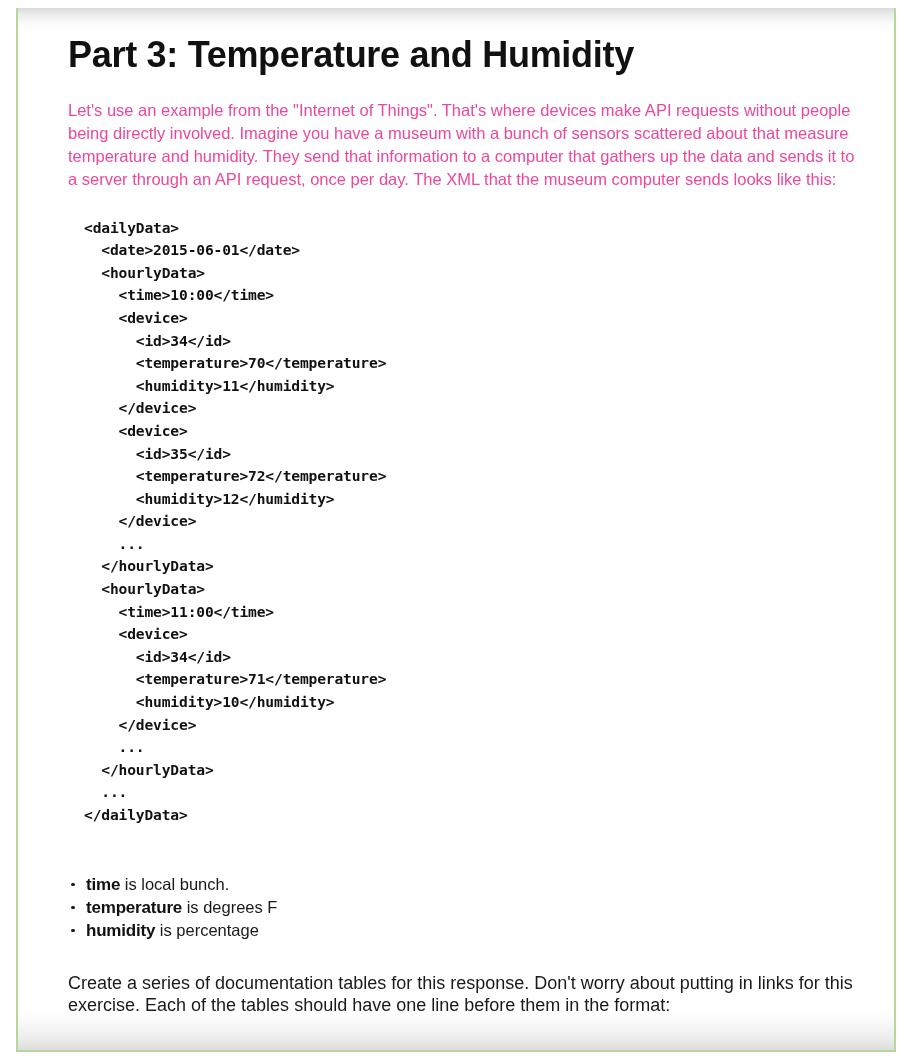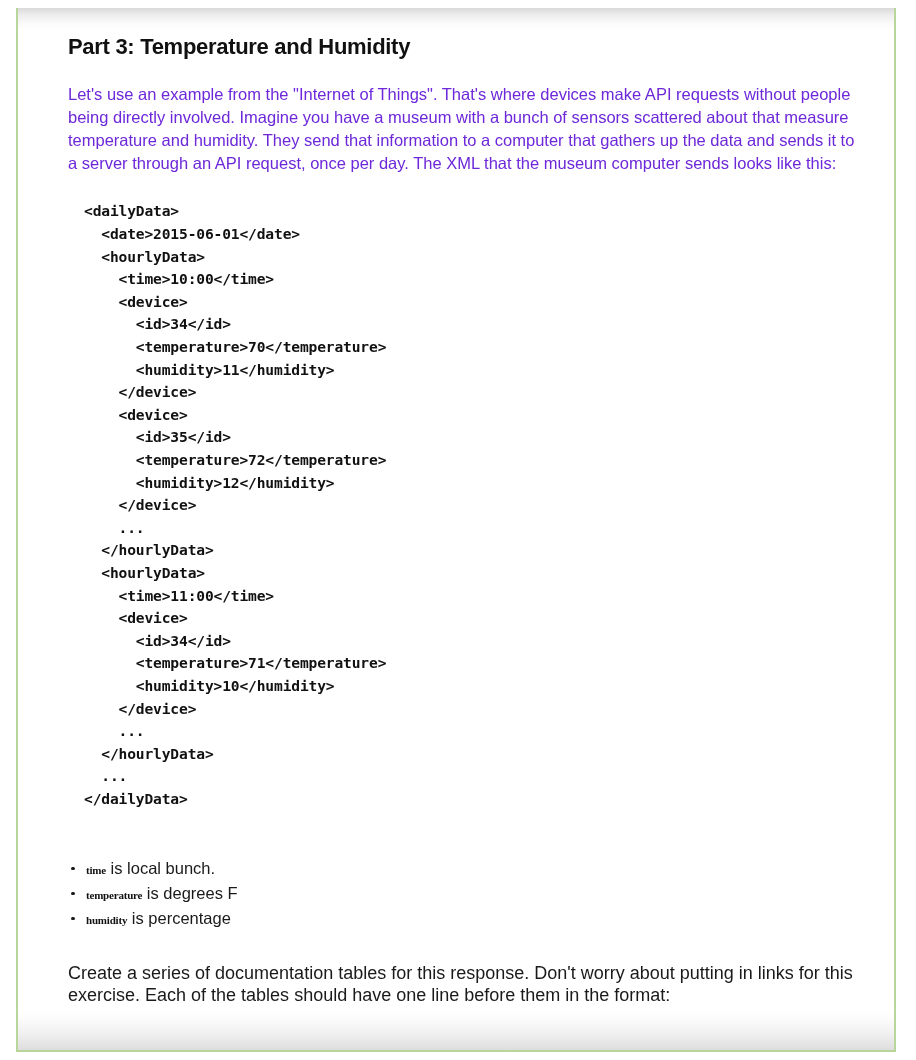--- a/index.html
+++ b/index.html
@@ -49,33 +49,33 @@
   }
 
   #content {
     position: relative;
     z-index: 2;
     padding: 26px 34px 0 50px;
   }
 
   h1.page-title {
     font-family: "Liberation Sans", sans-serif;
-    font-size: 22px;
+    font-size: 36px;
     font-weight: bold;
     letter-spacing: -0.3px;
     color: #111111;
     margin: 0 0 24px 0;
     line-height: 1.15;
   }
 
   p.body-text {
     font-size: 16.5px;
     line-height: 22.8px;
     margin: 0;
-    color: #6d28d9;
+    color: #ec4899;
     max-width: 790px;
   }
 
   pre.code-block {
     font-family: "DejaVu Sans Mono", "Liberation Mono", monospace;
     font-size: 14.6px;
     line-height: 22.6px;
     font-weight: bold;
     color: #111111;
     margin: 26px 0 0 16px;
@@ -106,22 +106,22 @@
   ul.notes-list li .bullet-dot {
     position: absolute;
     left: 3px;
     top: 10px;
     width: 3.5px;
     height: 3.5px;
     border-radius: 50%;
     background: #1a1a1a;
   }
   code.inline-code {
-    font-family: Liberation Serif, serif;
-    font-size: 11px;
+    font-family: Liberation Sans, sans-serif;
+    font-size: 17px;
     font-weight: bold;
     letter-spacing: -0.2px;
     color: #111111;
   }
 
   p.closing-text {
     font-size: 18px;
     line-height: 22.8px;
     margin: 30px 0 0 0;
     color: #1a1a1a;

